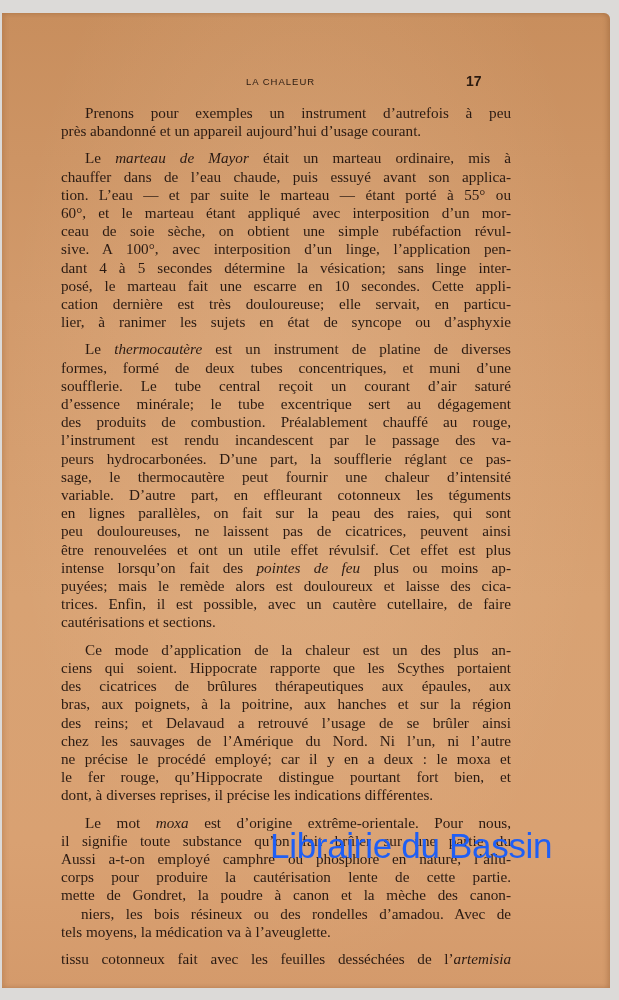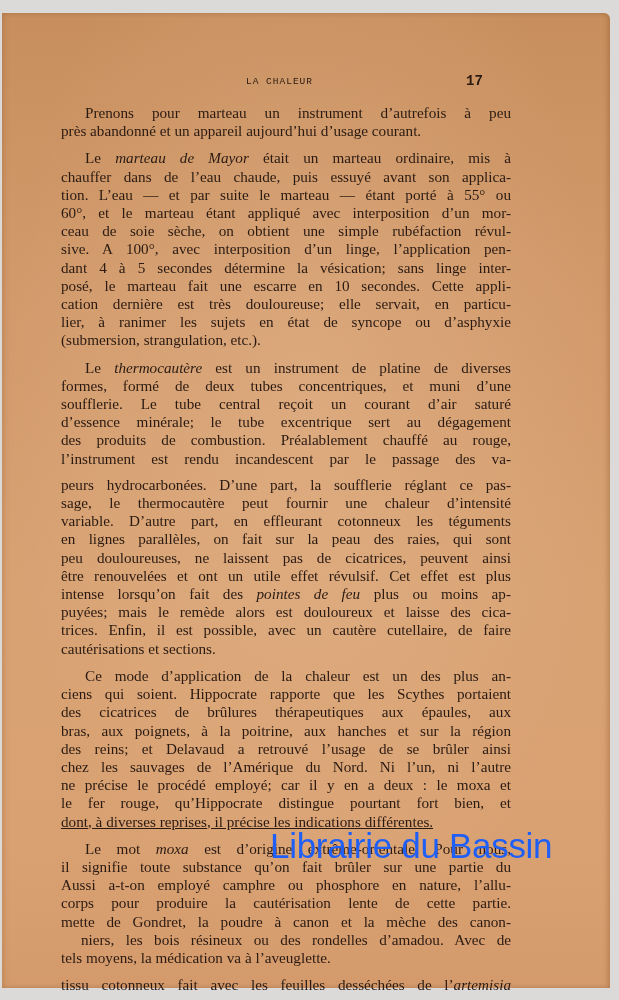--- a/index.html
+++ b/index.html
@@ -17,21 +17,21 @@
     border-top-right-radius: 6px;
     box-shadow: inset -3px 0 4px rgba(120,70,30,0.25), inset 3px 0 4px rgba(120,70,30,0.15);
   }
   .page::after {
     content: ""; position: absolute; inset: 0;
     background: radial-gradient(ellipse at 50% 40%, rgba(255,230,200,0.18), rgba(0,0,0,0) 70%);
     pointer-events: none;
   }
   .running-head {
     position: absolute; top: 72px; left: 0; width: 619px; height: 20px;
-    font-family: Liberation Mono, monospace;
+    font-family: Liberation Sans, sans-serif;
     color: #2a1a10;
   }
   .running-title {
     position: absolute; left: 246px; top: 4px;
     font-size: 9.5px; letter-spacing: 1px; font-variant: small-caps;
   }
   .page-number {
     position: absolute; left: 466px; top: 1px;
     font-size: 14px; font-weight: bold;
   }
@@ -58,64 +58,63 @@
 
 <div class="page"></div>
 
 <div class="running-head">
   <span class="running-title">LA CHALEUR</span>
   <span class="page-number">17</span>
 </div>
 
 <div class="text-block" id="text-block">
     <p class="para">
-      <span class="line">Prenons pour marteau un instrument d’autrefois à peu</span>
+      <span class="line">Prenons pour exemples un instrument d’autrefois à peu</span>
       <span class="line last" style="text-indent: 0px;">près abandonné et un appareil aujourd’hui d’usage courant.</span>
     </p>
     <p class="para">
       <span class="line">Le <em>marteau de Mayor</em> était un marteau ordinaire, mis à</span>
       <span class="line" style="text-indent: 0px;">chauffer dans de l’eau chaude, puis essuyé avant son applica-</span>
       <span class="line" style="text-indent: 0px;">tion. L’eau — et par suite le marteau — étant porté à 55° ou</span>
       <span class="line" style="text-indent: 0px;">60°, et le marteau étant appliqué avec interposition d’un mor-</span>
       <span class="line" style="text-indent: 0px;">ceau de soie sèche, on obtient une simple rubéfaction révul-</span>
       <span class="line" style="text-indent: 0px;">sive. A 100°, avec interposition d’un linge, l’application pen-</span>
       <span class="line" style="text-indent: 0px;">dant 4 à 5 secondes détermine la vésication; sans linge inter-</span>
       <span class="line" style="text-indent: 0px;">posé, le marteau fait une escarre en 10 secondes. Cette appli-</span>
       <span class="line" style="text-indent: 0px;">cation dernière est très douloureuse; elle servait, en particu-</span>
       <span class="line" style="text-indent: 0px;">lier, à ranimer les sujets en état de syncope ou d’asphyxie</span>
-      <span class="line last" style="text-indent: 0px;">(submersion, strangulation, etc.).</span>
     </p>
     <p class="para">
       <span class="line">Le <em>thermocautère</em> est un instrument de platine de diverses</span>
       <span class="line" style="text-indent: 0px;">formes, formé de deux tubes concentriques, et muni d’une</span>
       <span class="line" style="text-indent: 0px;">soufflerie. Le tube central reçoit un courant d’air saturé</span>
       <span class="line" style="text-indent: 0px;">d’essence minérale; le tube excentrique sert au dégagement</span>
       <span class="line" style="text-indent: 0px;">des produits de combustion. Préalablement chauffé au rouge,</span>
       <span class="line" style="text-indent: 0px;">l’instrument est rendu incandescent par le passage des va-</span>
-      <span class="line" style="text-indent: 0px; margin-top: 8px;">peurs hydrocarbonées. D’une part, la soufflerie réglant ce pas-</span>
+      <span class="line" style="text-indent: 0px;">peurs hydrocarbonées. D’une part, la soufflerie réglant ce pas-</span>
       <span class="line" style="text-indent: 0px;">sage, le thermocautère peut fournir une chaleur d’intensité</span>
       <span class="line" style="text-indent: 0px;">variable. D’autre part, en effleurant cotonneux les téguments</span>
       <span class="line" style="text-indent: 0px;">en lignes parallèles, on fait sur la peau des raies, qui sont</span>
       <span class="line" style="text-indent: 0px;">peu douloureuses, ne laissent pas de cicatrices, peuvent ainsi</span>
       <span class="line" style="text-indent: 0px;">être renouvelées et ont un utile effet révulsif. Cet effet est plus</span>
       <span class="line" style="text-indent: 0px;">intense lorsqu’on fait des <em>pointes de feu</em> plus ou moins ap-</span>
       <span class="line" style="text-indent: 0px;">puyées; mais le remède alors est douloureux et laisse des cica-</span>
       <span class="line" style="text-indent: 0px;">trices. Enfin, il est possible, avec un cautère cutellaire, de faire</span>
       <span class="line last" style="text-indent: 0px;">cautérisations et sections.</span>
     </p>
     <p class="para">
       <span class="line">Ce mode d’application de la chaleur est un des plus an-</span>
       <span class="line" style="text-indent: 0px;">ciens qui soient. Hippocrate rapporte que les Scythes portaient</span>
       <span class="line" style="text-indent: 0px;">des cicatrices de brûlures thérapeutiques aux épaules, aux</span>
       <span class="line" style="text-indent: 0px;">bras, aux poignets, à la poitrine, aux hanches et sur la région</span>
       <span class="line" style="text-indent: 0px;">des reins; et Delavaud a retrouvé l’usage de se brûler ainsi</span>
       <span class="line" style="text-indent: 0px;">chez les sauvages de l’Amérique du Nord. Ni l’un, ni l’autre</span>
       <span class="line" style="text-indent: 0px;">ne précise le procédé employé; car il y en a deux : le moxa et</span>
       <span class="line" style="text-indent: 0px;">le fer rouge, qu’Hippocrate distingue pourtant fort bien, et</span>
-      <span class="line last" style="text-indent: 0px; text-decoration: underline;">dont, à diverses reprises, il précise les indications différentes.</span>
+      <span class="line last" style="text-indent: 0px;">dont, à diverses reprises, il précise les indications différentes.</span>
     </p>
     <p class="para">
       <span class="line">Le mot <em>moxa</em> est d’origine extrême-orientale. Pour nous,</span>
       <span class="line" style="text-indent: 0px;">il signifie toute substance qu’on fait brûler sur une partie du</span>
       <span class="line" style="text-indent: 0px;">Aussi a-t-on employé camphre ou phosphore en nature, l’allu-</span>
       <span class="line" style="text-indent: 0px;">corps pour produire la cautérisation lente de cette partie.</span>
       <span class="line" style="text-indent: 0px;">mette de Gondret, la poudre à canon et la mèche des canon-</span>
       <span class="line" style="text-indent: 0px; margin-left: 20px;">niers, les bois résineux ou des rondelles d’amadou. Avec de</span>
       <span class="line last" style="text-indent: 0px;">tels moyens, la médication va à l’aveuglette.</span>
     </p>

